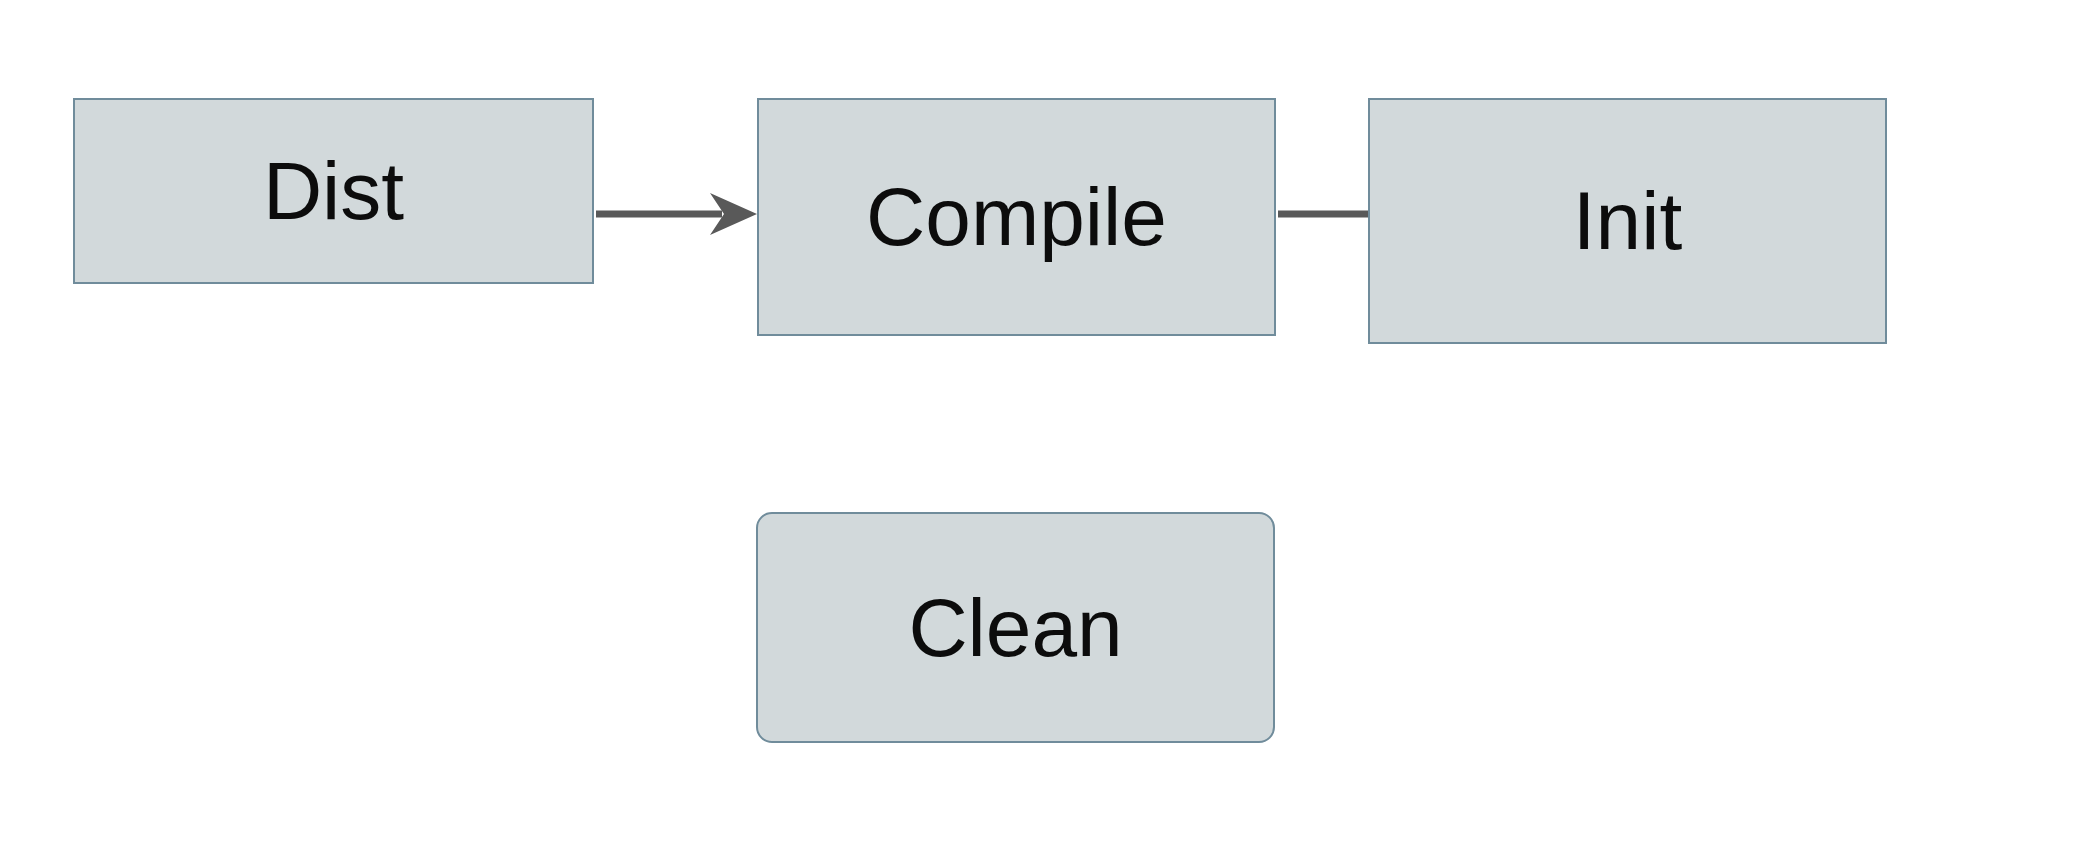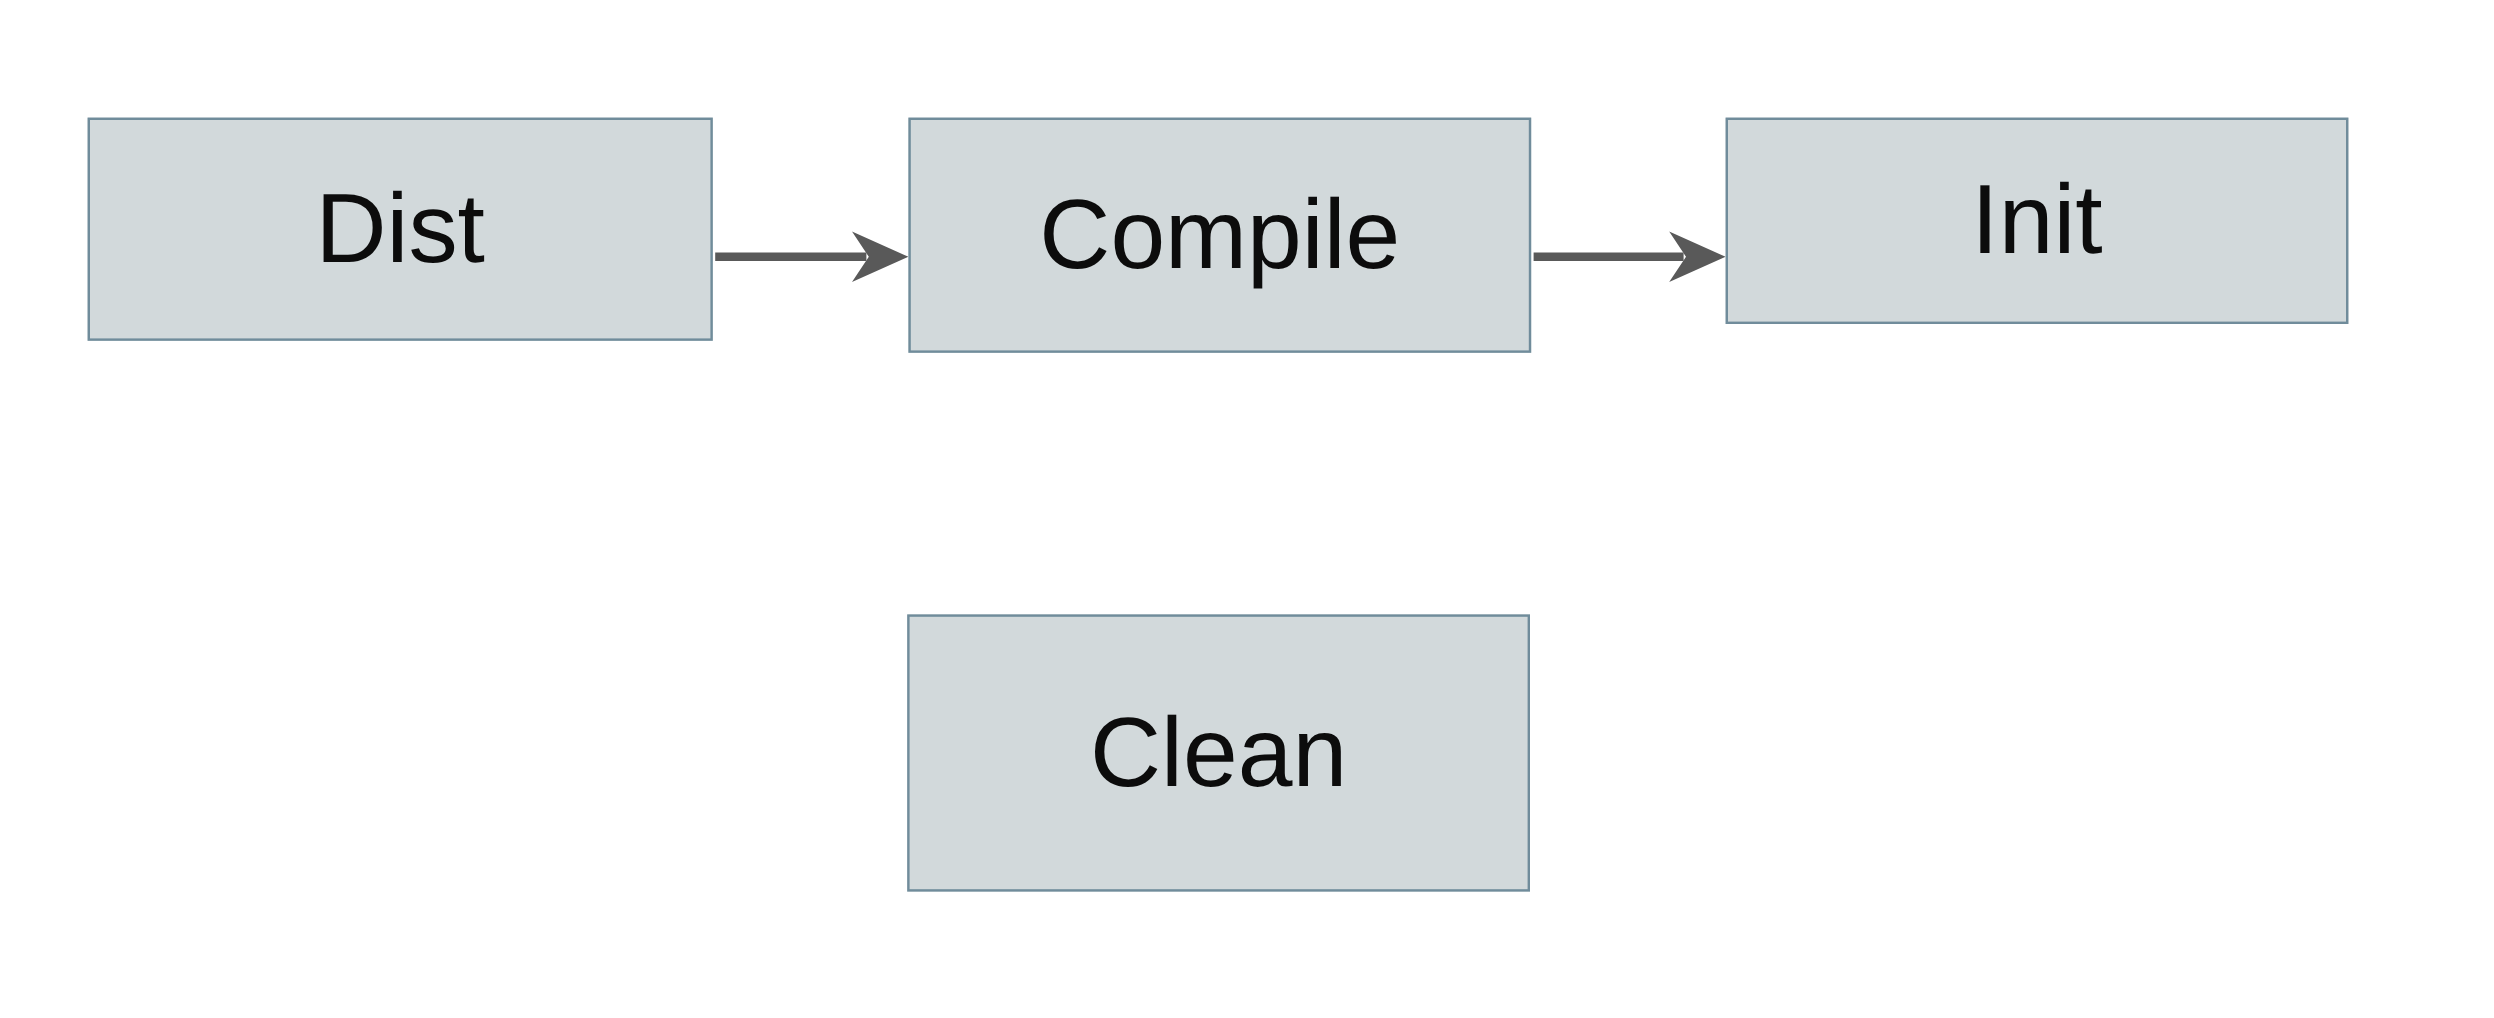--- a/index.html
+++ b/index.html
@@ -41,23 +41,23 @@
     border: 2.5px solid var(--box-border, #708c9b);
     box-sizing: border-box;
   }
   .node-label {
     font-size: 82px;
     line-height: 1;
     color: var(--text, #0c0c0c);
     white-space: nowrap;
   }
   #node-dist    { left: 73px;   top: 98px;  width: 521px; height: 186px; }
-  #node-compile { left: 757px;  top: 98px;  width: 519px; height: 196px; }
-  #node-init    { left: 1438px; top: 98px;  width: 519px; height: 172px; }
-  #node-clean   { left: 756px;  top: 512px; width: 519px; height: 231px; }
+  #node-compile { left: 757px;  top: 98px;  width: 519px; height: 238px; }
+  #node-init    { left: 1368px; top: 98px;  width: 519px; height: 246px; }
+  #node-clean   { left: 756px;  top: 512px; width: 519px; height: 231px; border-radius: 16px; }
 </style>
 </head>
 <body>
 
 <div class="canvas">
 
   <svg class="edges" viewBox="0 0 2078 848" xmlns="http://www.w3.org/2000/svg">
     <g>
       <line class="edge-stem" x1="596" y1="214" x2="722" y2="214"></line>
       <polygon class="edge-head" points="757,214 710,193 724,214 710,235"></polygon>

